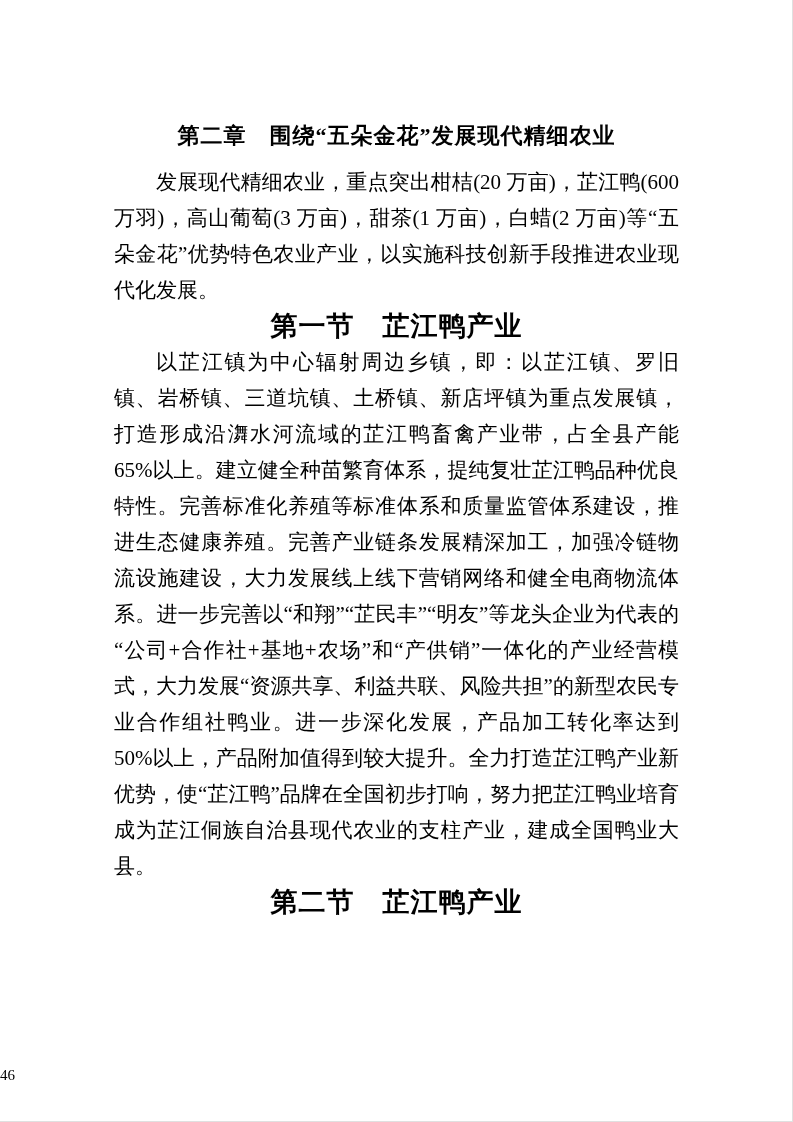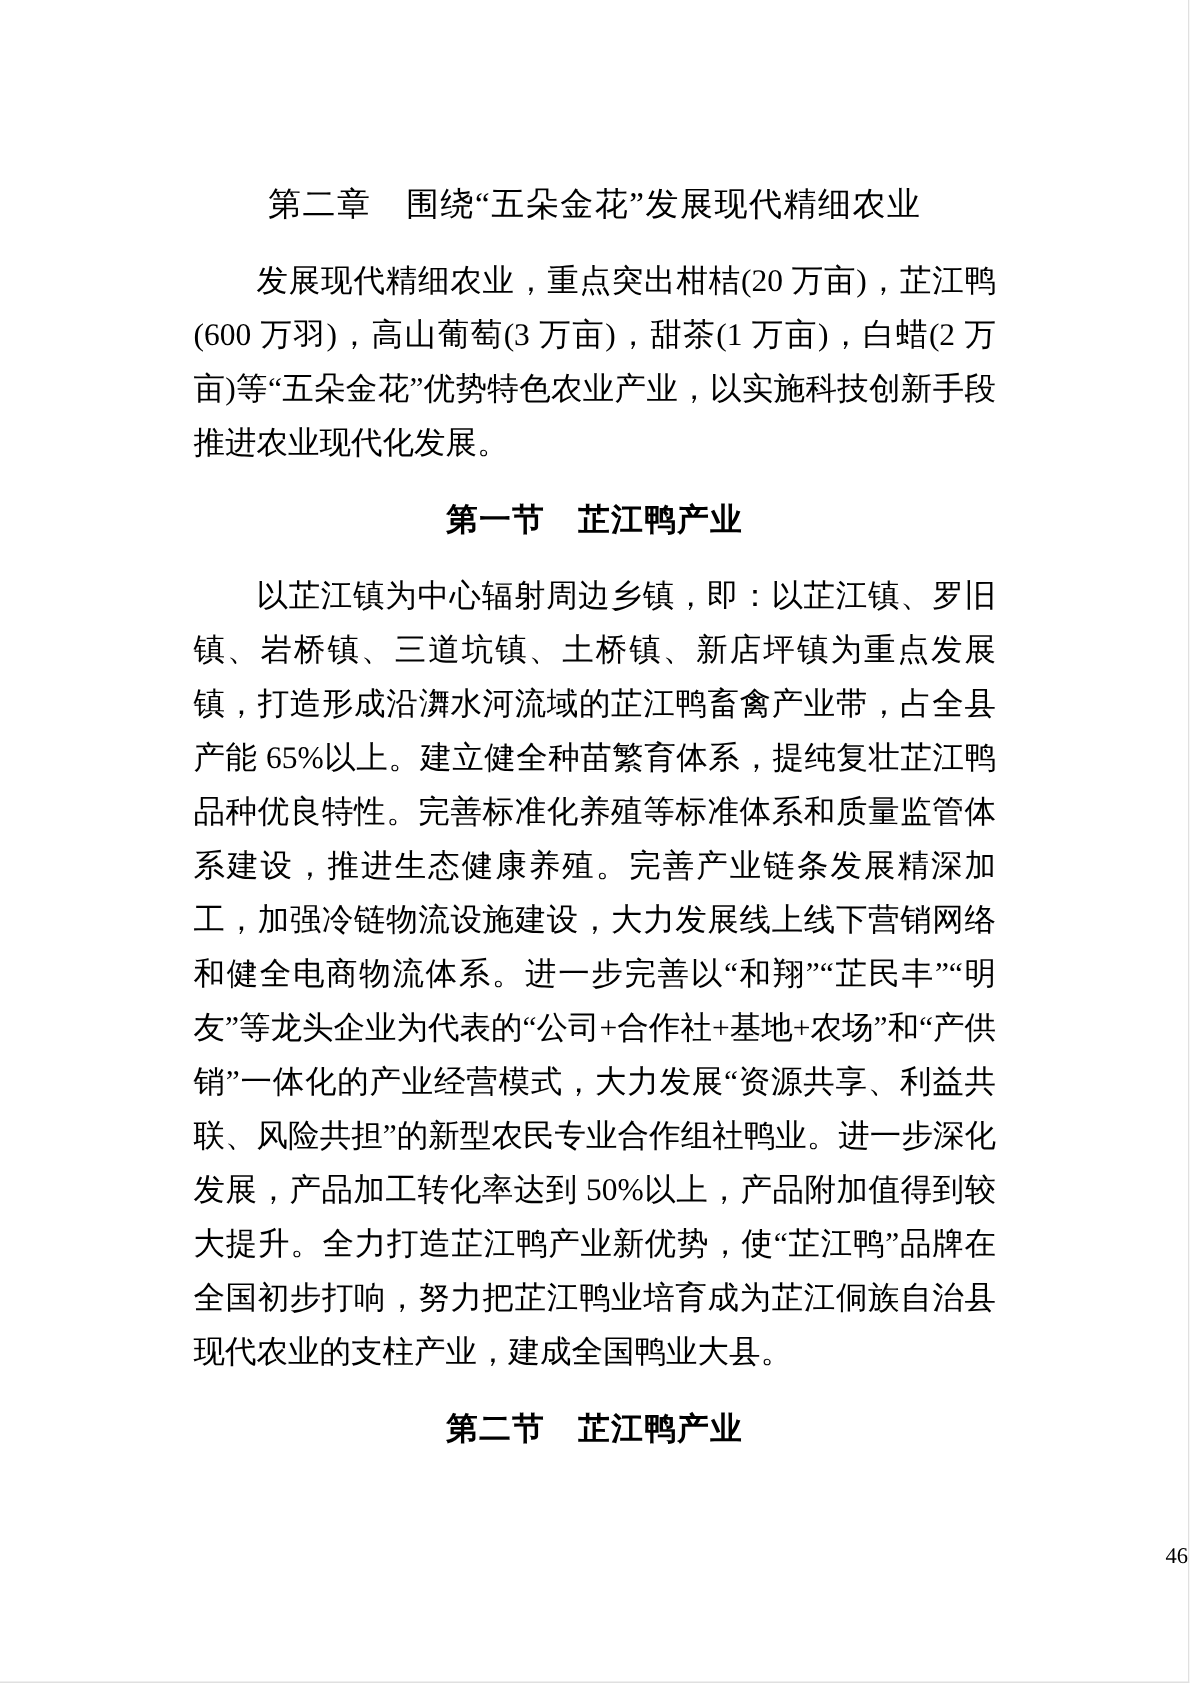--- a/index.html
+++ b/index.html
@@ -22,48 +22,48 @@
     height: 1122px;
     padding: 118px 113px 0 114px;
     background: #ffffff;
     border-right: 1px solid #e0e0e0;
     border-bottom: 1px solid #e0e0e0;
   }
   .chapter-title {
     margin: 0 0 10px 0;
     font-size: 22px;
     line-height: 36px;
-    font-weight: normal;
+    font-weight: bold;
     text-align: center;
     letter-spacing: 1px;
     font-family: "Liberation Serif", "DejaVu Serif", serif;
   }
   .section-title {
     margin: 0;
-    font-size: 21px;
+    font-size: 27px;
     line-height: 36px;
     font-weight: bold;
     text-align: center;
     letter-spacing: 1px;
     font-family: "Liberation Serif", "DejaVu Serif", serif;
   }
   .body-para {
-    margin: 15px;
+    margin: 0;
     font-size: 21px;
     line-height: 36px;
     text-align: justify;
     text-justify: inter-character;
     text-indent: 2em;
   }
   .page-number {
     position: absolute;
     left: 0;
     right: 0;
-    top: 1028px;
-    text-align: right;
+    top: 1065px;
+    text-align: left;
     font-size: 15px;
     line-height: 20px;
     color: #000000;
   }
 </style>
 </head>
 <body>
 
 <div class="page">
 

